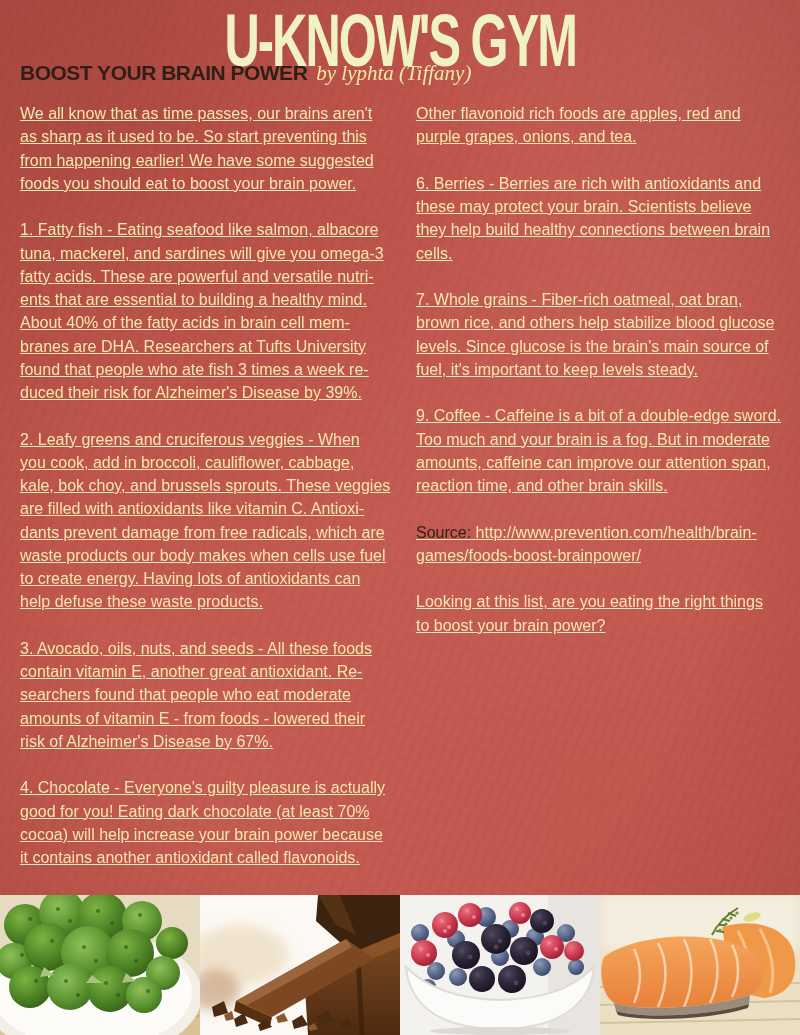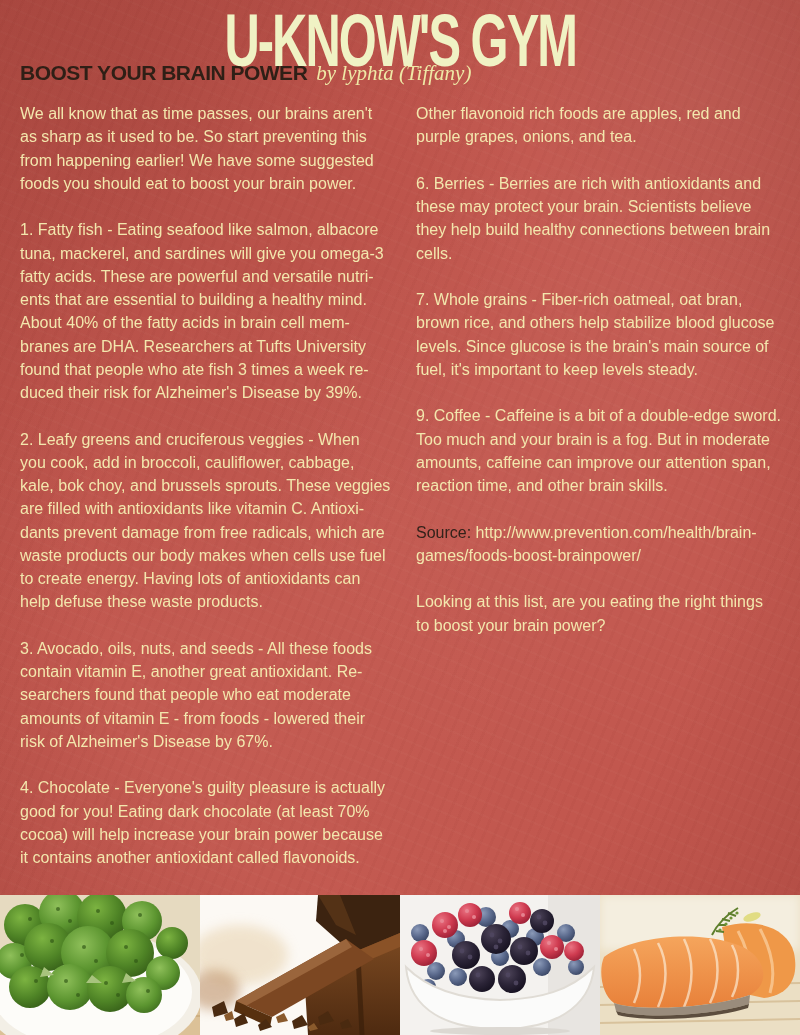--- a/index.html
+++ b/index.html
@@ -35,21 +35,21 @@
     font-size:21px; color:#efe9a6; margin-left:9px;
   }
   .columns {
     position:absolute; left:20px; top:102px; width:766px;
     display:flex; gap:28px;
   }
   .col { width:368px; }
   .col p {
     margin:0 0 23.25px 0;
     font-size:16px; line-height:23.25px;
-    color:#f3e7ad; white-space:pre;
+    color:#f3e7ad; white-space:pre;text-decoration:underline;
   }
   .col p:last-child { margin-bottom:0; }
   .source-label { color:#33221a; }
   .source-url { color:#f3e7ad; }
   .photo-strip {
     position:absolute; left:0; top:895px; width:800px; height:140px;
     display:flex;
   }
   .photo { margin:0; width:200px; height:140px; }
   .photo svg { display:block; width:200px; height:140px; }

